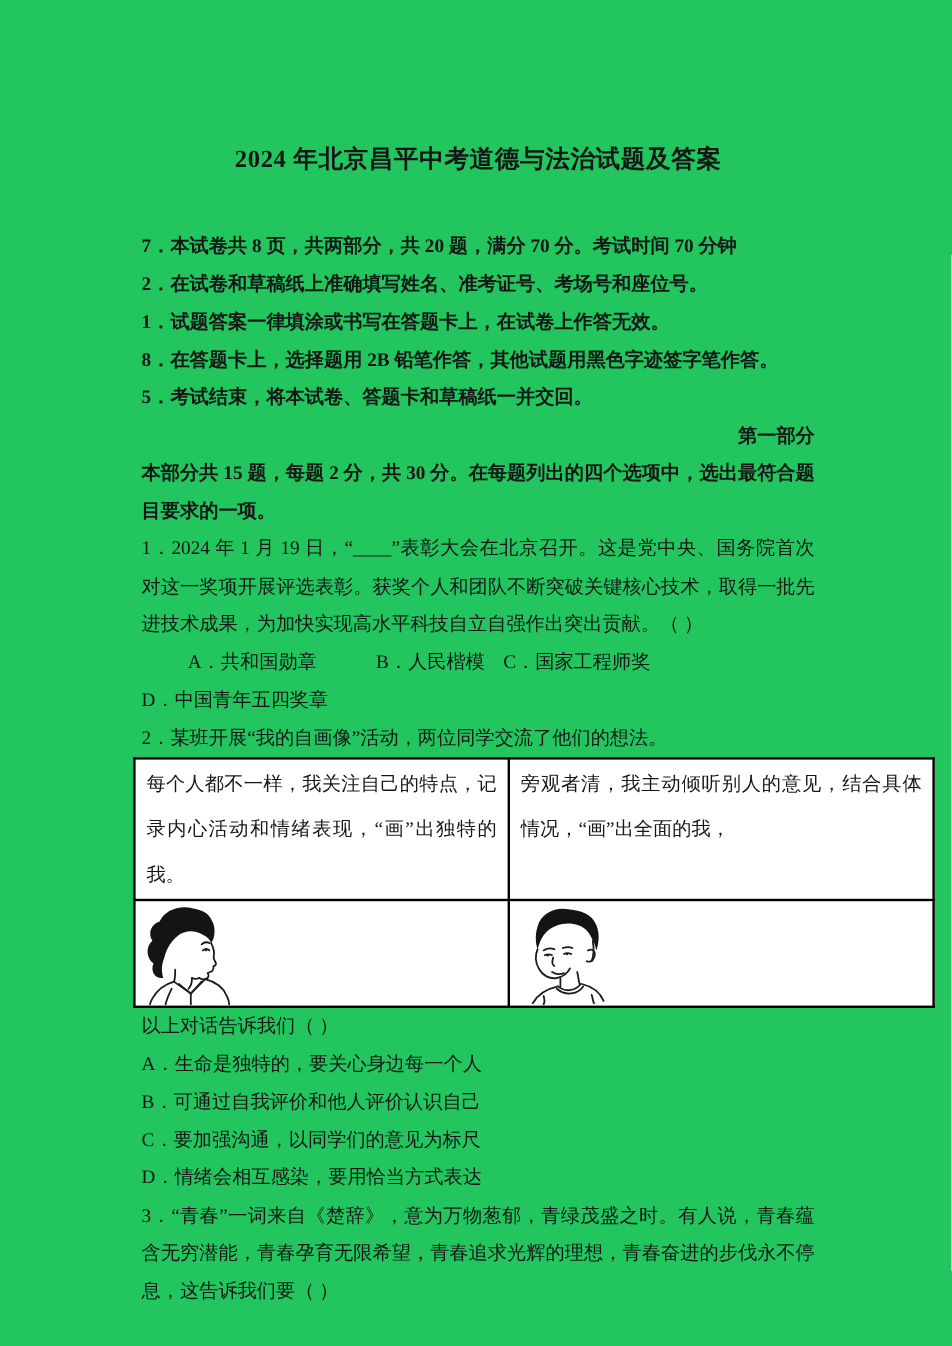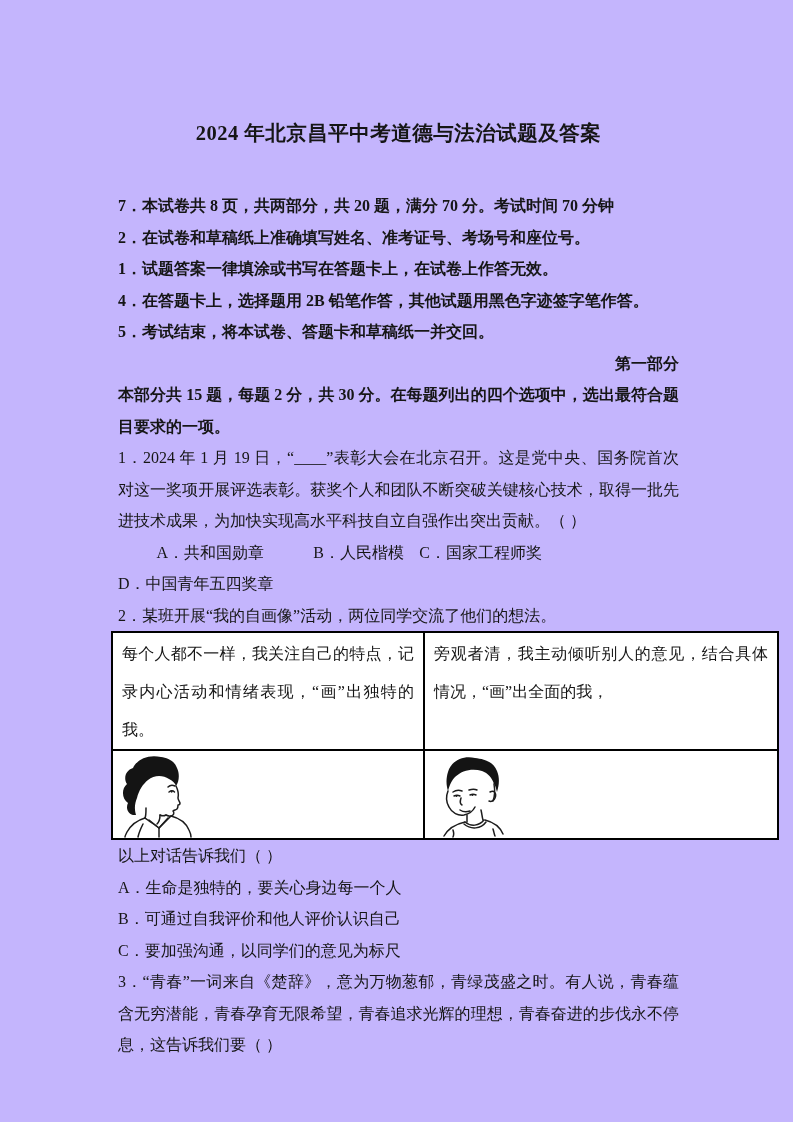--- a/index.html
+++ b/index.html
@@ -1,19 +1,19 @@
 <!DOCTYPE html>
 <html><head>
 <meta charset="utf-8">
 <style>
   html,body{margin:0;padding:0;background:#ffffff;}
   .page{
     position:relative;
     width:793px;height:1122px;
-    background:#c4b5fd;
+    background:#22c55e;
     color:#161616;
     font-family:"Liberation Serif","DejaVu Serif",serif;
     font-size:16px;
     box-sizing:border-box;
     padding:118px 114px 0 118px;
     overflow:hidden;
   }
   h1.doc-title{
     font-size:20.5px;
     font-weight:700;
@@ -58,21 +58,21 @@
 <body>
 
 <div class="page">
 
   <h1 class="doc-title">2024 年北京昌平中考道德与法治试题及答案</h1>
 
   <section>
     <p class="b">7．本试卷共 8 页，共两部分，共 20 题，满分 70 分。考试时间 70 分钟</p>
     <p class="b">2．在试卷和草稿纸上准确填写姓名、准考证号、考场号和座位号。</p>
     <p class="b">1．试题答案一律填涂或书写在答题卡上，在试卷上作答无效。</p>
-    <p class="b">4．在答题卡上，选择题用 2B 铅笔作答，其他试题用黑色字迹签字笔作答。</p>
+    <p class="b">8．在答题卡上，选择题用 2B 铅笔作答，其他试题用黑色字迹签字笔作答。</p>
     <p class="b">5．考试结束，将本试卷、答题卡和草稿纸一并交回。</p>
   </section>
 
   <p class="b center">第一部分</p>
   <p class="b just">本部分共 15 题，每题 2 分，共 30 分。在每题列出的四个选项中，选出最符合题目要求的一项。</p>
 
   <p class="just">1．2024 年 1 月 19 日，“____”表彰大会在北京召开。这是党中央、国务院首次对这一奖项开展评选表彰。获奖个人和团队不断突破关键核心技术，取得一批先进技术成果，为加快实现高水平科技自立自强作出突出贡献。（  ）</p>
   <p class="optrow">
     <span class="opt-a">A．共和国勋章</span><span class="opt-b">B．人民楷模</span><span class="opt-c">C．国家工程师奖</span><span class="opt-d">D．中国青年五四奖章</span>
   </p>
@@ -133,16 +133,17 @@
           </svg>
         </td>
       </tr>
     </tbody>
   </table>
 
   <p>以上对话告诉我们（  ）</p>
   <p>A．生命是独特的，要关心身边每一个人</p>
   <p>B．可通过自我评价和他人评价认识自己</p>
   <p>C．要加强沟通，以同学们的意见为标尺</p>
+  <p>D．情绪会相互感染，要用恰当方式表达</p>
 
   <p class="just">3．“青春”一词来自《楚辞》，意为万物葱郁，青绿茂盛之时。有人说，青春蕴含无穷潜能，青春孕育无限希望，青春追求光辉的理想，青春奋进的步伐永不停息，这告诉我们要（  ）</p>
 
 </div>
 
 </body></html>

